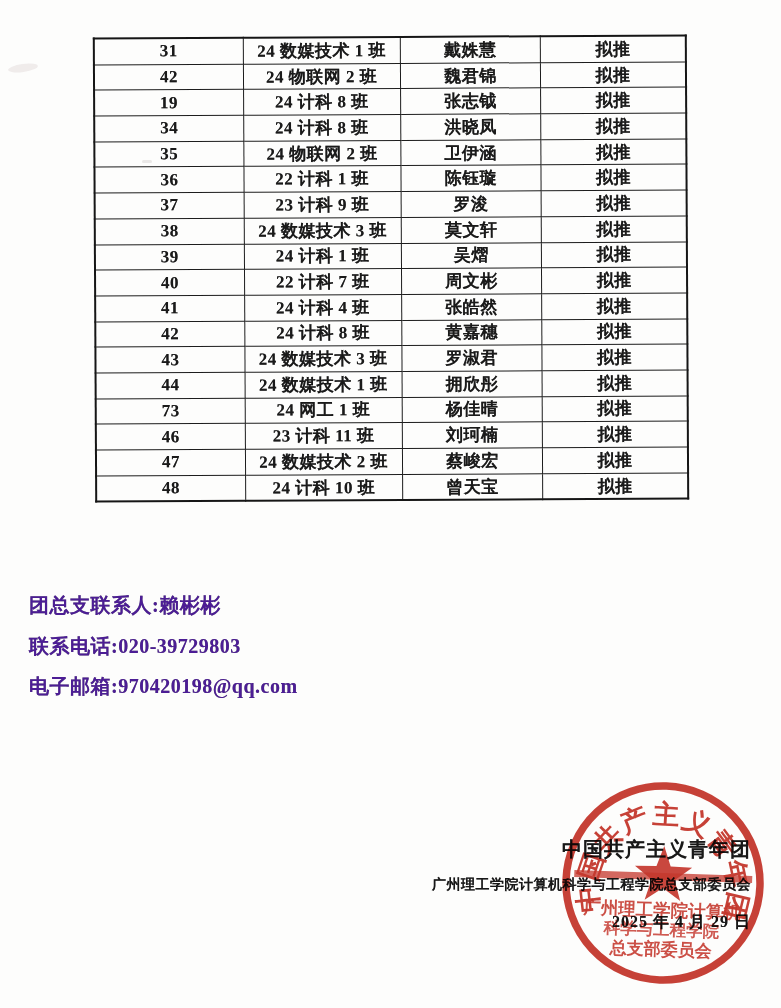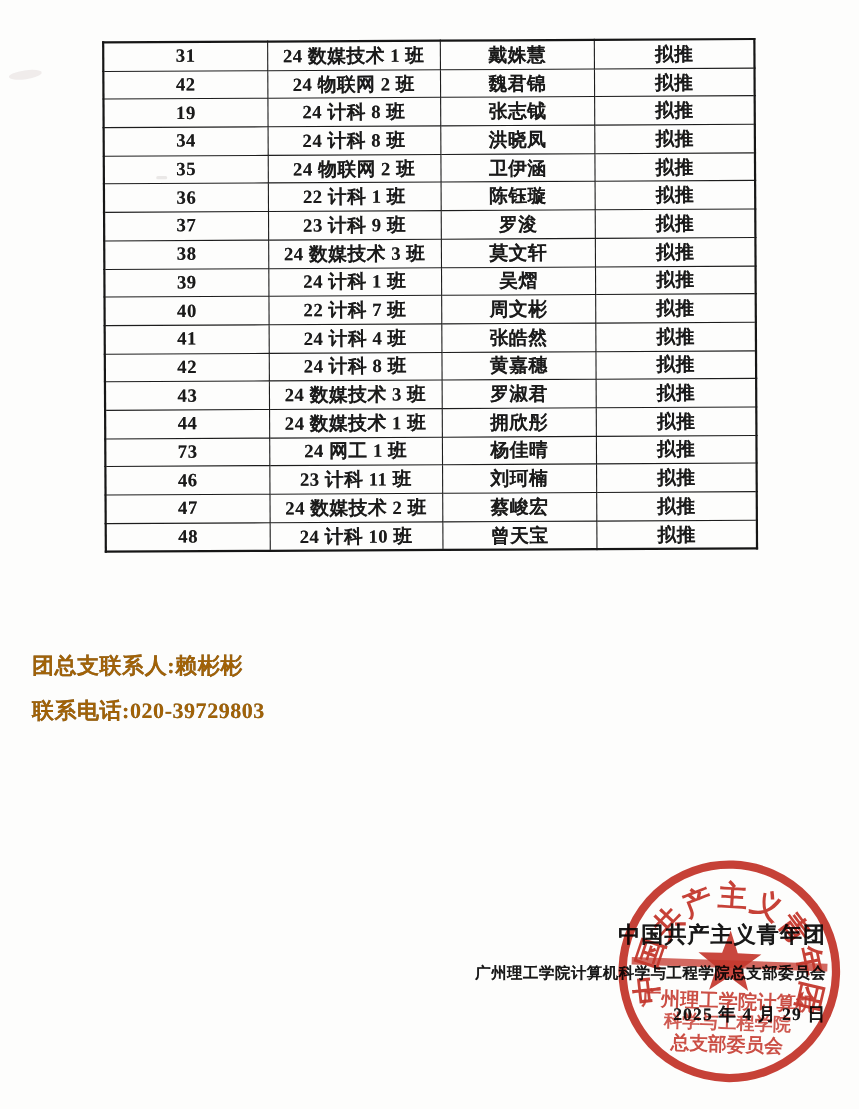--- a/index.html
+++ b/index.html
@@ -47,21 +47,21 @@
   col.c-no{width:150px;}
   col.c-class{width:157px;}
   col.c-name{width:141px;}
   col.c-status{width:146px;}
 
   
   .contact{
     position:absolute;left:29px;top:592px;
     font-size:20px;font-weight:700;
     letter-spacing:0.5px;
-    color:#a16207;
+    color:#4c1d95;
     text-shadow:0 0 0.6px rgba(20,20,20,.5);
   }
   .contact div{margin-bottom:16.5px;height:24px;}
 
   
   .signature{
     position:absolute;right:30px;top:836px;
     text-align:right;
     font-weight:700;color:#181818;
     text-shadow:0 0 0.6px rgba(20,20,20,.5);
@@ -208,20 +208,21 @@
             <td>曾天宝</td>
             <td>拟推</td>
           </tr>
         </tbody>
     </table>
   </div>
 
   <div class="contact">
     <div>团总支联系人:赖彬彬</div>
     <div>联系电话:020-39729803</div>
+    <div>电子邮箱:970420198@qq.com</div>
   </div>
 
   <div class="signature">
     <div class="sig-line1">中国共产主义青年团</div>
     <div class="sig-line2">广州理工学院计算机科学与工程学院总支部委员会</div>
     <div class="sig-line3">2025 年 4 月 29 日</div>
   </div>
 
   <svg class="stamp" viewBox="0 0 222 222" xmlns="http://www.w3.org/2000/svg">
 

